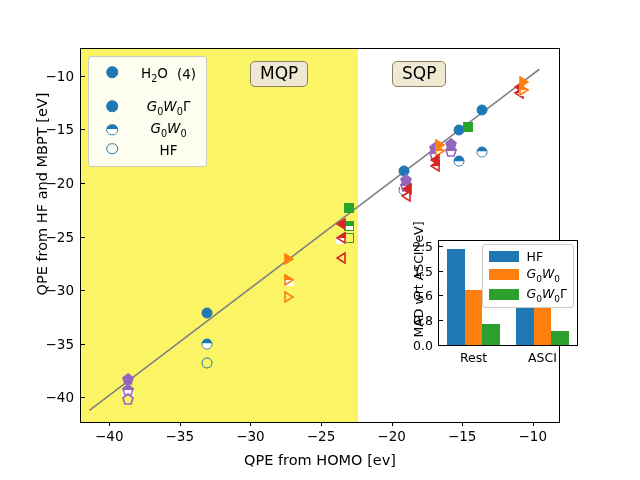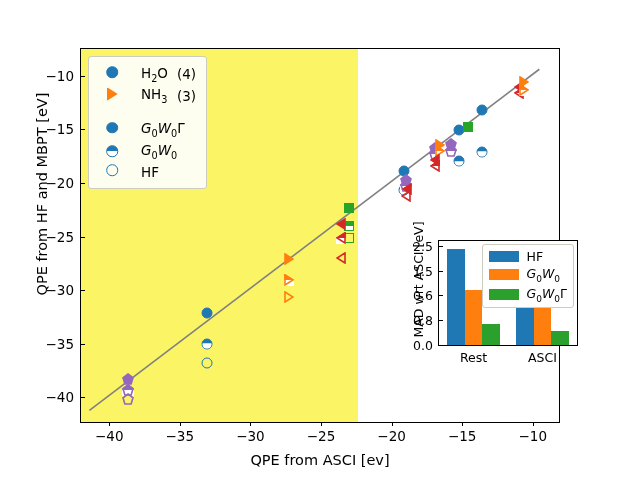--- a/index.html
+++ b/index.html
@@ -37,21 +37,21 @@
   .mk-circle{width:11px;height:11px;border-radius:50%;}
   .mk-square{width:10px;height:10px;}
   .half{position:relative;overflow:hidden;}
   .half:after{content:"";position:absolute;left:-1px;right:-1px;top:50%;bottom:-1px;
               background:#fff;}
 
   
   #main-legend{position:absolute;left:88px;top:56px;background:#fdfdf0;
                border:1px solid #ccccc0;border-radius:3px;padding:6px 10px 6px 8px;
                font-size:13.5px;}
-  #main-legend table{border-collapse:collapse;}
+  #main-legend table{border-collapse:collapse;text-align:center;}
   #main-legend td{padding:1.5px 0;vertical-align:middle;}
   #main-legend td.sym{width:30px;text-align:center;}
   #main-legend td.lbl{padding-left:14px;white-space:nowrap;}
   #main-legend td.cnt{padding-left:9px;white-space:nowrap;}
   .legsym{display:inline-block;position:relative;}
   .spacer-row td{height:9px;}
 
   
   #inset{position:absolute;left:393px;top:232px;width:185px;height:148px;}
   #inset-plot{position:absolute;left:45px;top:8px;right:0;bottom:34px;
@@ -73,21 +73,21 @@
   .barswatch{display:block;width:30px;height:11px;}
   sub{font-size:0.72em;}
 </style>
 </head>
 <body>
 
 <div id="fig">
 
   <div id="ylabel">QPE from HF and MBPT [eV]</div>
 
-  <div id="xlabel">QPE from ASCI [ev]</div>
+  <div id="xlabel">QPE from HOMO [ev]</div>
 
   <div id="plot-area">
     <div id="mqp-band" style="width: 276.706px;"></div>
 
     <svg id="refline" viewBox="0 0 480 375" preserveAspectRatio="none">
       <line id="refline-seg" x1="8.470588235294137" y1="363.2142857142857" x2="460.2352941176471" y2="20.357142857142833" stroke="#808080" stroke-width="1.6"></line>
     </svg>
 
     <div id="ticks-x">
         <div class="tick-x" style="left: 28.2353px;"></div>
@@ -286,38 +286,35 @@
         </div>
         <div class="mk" title="NH3 G0W0" style="width: 10px; height: 12px; left: 443.294px; top: 40.7143px;">
           <svg viewBox="0 0 10 12" width="10" height="12" style="display: block;">
             <polygon points="1,1 9,6 1,11" stroke="#ff7f0e" stroke-width="1.6" fill="#ff7f0e"></polygon>
             <rect x="0" y="6" width="10" height="6" fill="#fff"></rect>
             <polygon points="1,1 9,6 1,11" stroke="#ff7f0e" stroke-width="1.6" fill="none"></polygon>
           </svg>
         </div>
       </div>
 
+    <div class="region-badge" id="badge-mqp" style="left:169px;top:12px;">
+      <span>MQP</span>
+    </div>
+    <div class="region-badge" id="badge-sqp" style="left:311px;top:12px;">
+      <span>SQP</span>
+    </div>
   </div>
 
   <div id="main-legend">
     <table>
       <tbody id="legend-body">
           <tr>
             <td class="sym"><span class="legsym" style="width: 14px; height: 14px;"><div class="mk mk-circle" style="width: 11.55px; height: 11.55px; border: 1.6px solid rgb(31, 119, 180); box-sizing: border-box; background: rgb(31, 119, 180); left: 50%; top: 50%;"></div></span></td>
             <td class="lbl">H<sub>2</sub>O</td>
             <td class="cnt">(4)</td>
-          </tr>
-          <tr>
-            <td class="sym"><span class="legsym" style="width: 14px; height: 14px;"><div class="mk" style="width: 10.5px; height: 12.6px; left: 50%; top: 50%;">
-                  <svg viewBox="0 0 10 12" width="10.5" height="12.600000000000001" style="display: block;">
-                    <polygon points="1,1 9,6 1,11" stroke="#ff7f0e" stroke-width="1.6" fill="#ff7f0e"></polygon>
-                  </svg>
-                </div></span></td>
-            <td class="lbl">NH<sub>3</sub></td>
-            <td class="cnt">(3)</td>
           </tr>
           <tr class="spacer-row">
             <td colspan="3"></td>
           </tr>
           <tr>
             <td class="sym"><span class="legsym" style="width: 14px; height: 14px;"><div class="mk mk-circle" style="width: 11.55px; height: 11.55px; border: 1.6px solid rgb(31, 119, 180); box-sizing: border-box; background: rgb(31, 119, 180); left: 50%; top: 50%;"></div></span></td>
             <td class="lbl" colspan="2"><i>G</i><sub>0</sub><i>W</i><sub>0</sub>Γ</td>
           </tr>
           <tr>
             <td class="sym"><span class="legsym" style="width: 14px; height: 14px;"><div class="mk mk-circle half" style="width: 11.55px; height: 11.55px; border: 1.6px solid rgb(31, 119, 180); box-sizing: border-box; background: rgb(31, 119, 180); left: 50%; top: 50%;">

